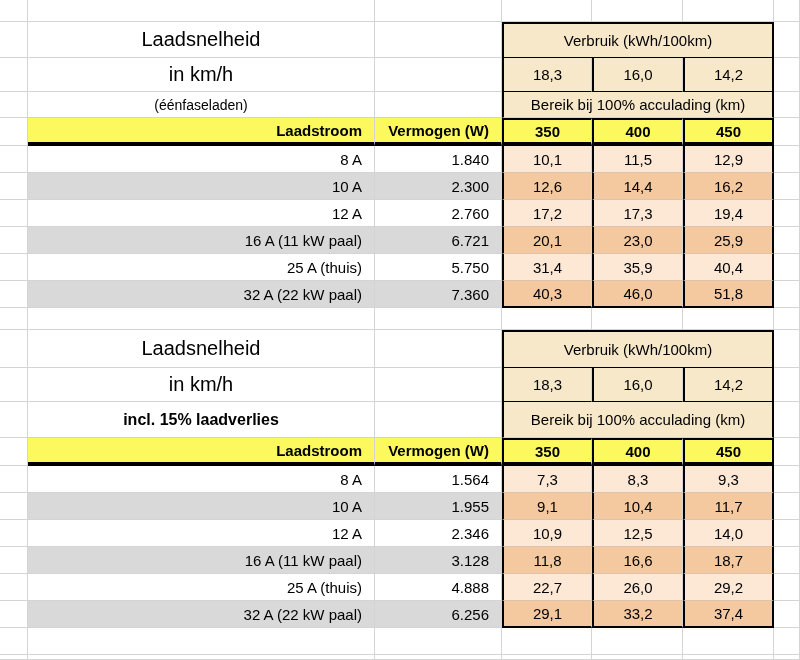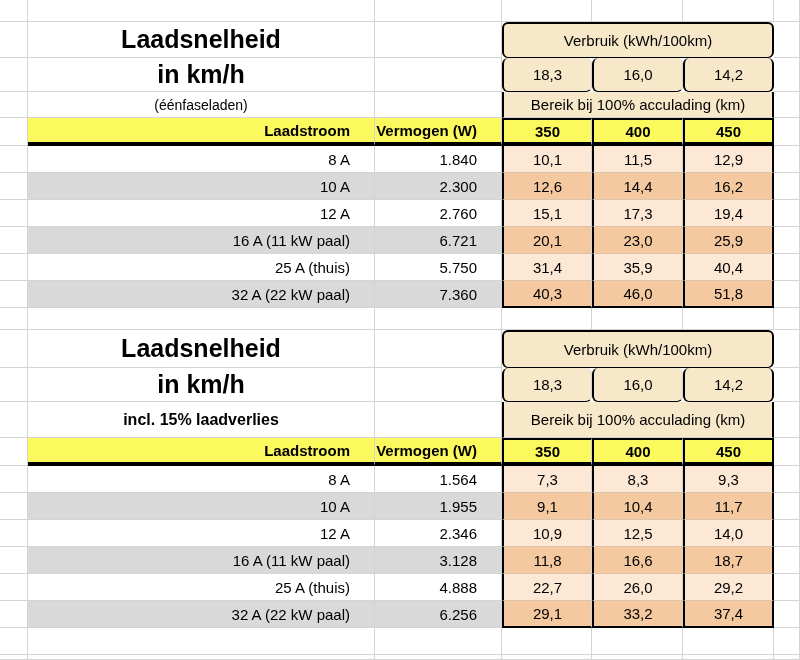--- a/index.html
+++ b/index.html
@@ -12,36 +12,36 @@
     position:relative; width:800px; height:660px; background:#fff; overflow:hidden;
     display:grid;
     grid-template-columns:28px 347px 127px 90px 91px 91px 26px;
     grid-template-rows:22px 36px 34px 26px 28px repeat(6,27px) 22px 38px 34px 36px 28px repeat(6,27px) 27px 5px;
   }
   .c{
     box-sizing:border-box; display:flex; align-items:center;
     border-right:1px solid var(--grid); border-bottom:1px solid var(--grid);
     font-size:15px; color:#000; white-space:nowrap; overflow:hidden;
   }
-  .right{justify-content:flex-end; padding-right:24px;}
+  .right{justify-content:flex-end; padding-right:12px;}
   .center{justify-content:center;}
   .b{font-weight:bold;}
-  .t1{font-size:25px; font-weight:bold; justify-content:center;}
+  .t1{font-size:20px; font-weight:normal; justify-content:center;}
   .t3{font-size:14px; justify-content:center;}
   .t3b{font-size:16px; font-weight:bold; justify-content:center;}
   .cream{background:var(--cream);}
   .yellow{background:var(--yellow);}
   .gray{background:var(--rowgray);}
   .lp{background:var(--lpeach);}
   .dp{background:var(--dpeach);}
   .sp3{grid-column:span 3;}
   .bl{border-left:2px solid #000;}
   .br2{border-right:2px solid #000;}
   .bt2{border-top:2px solid #000;}
-  .bbk{border-bottom:1px solid #000;border-radius:6px;}
+  .bbk{border-bottom:1px solid #000;}
   .bb2{border-bottom:2px solid #000;}
   .bb4{border-bottom:4px solid #000;}
   .pbb{border-bottom:1px solid var(--peachline);}
 </style>
 </head>
 <body>
 
 <div class="sheet">
 
   <div class="c"></div>
@@ -92,21 +92,21 @@
   <div class="c right gray">10 A</div>
   <div class="c right gray">2.300</div>
   <div class="c center dp bl pbb">12,6</div>
   <div class="c center dp bl pbb">14,4</div>
   <div class="c center dp bl br2 pbb">16,2</div>
   <div class="c"></div>
 
   <div class="c"></div>
   <div class="c right">12 A</div>
   <div class="c right">2.760</div>
-  <div class="c center lp bl pbb">15,1</div>
+  <div class="c center lp bl pbb">17,2</div>
   <div class="c center lp bl pbb">17,3</div>
   <div class="c center lp bl br2 pbb">19,4</div>
   <div class="c"></div>
 
   <div class="c"></div>
   <div class="c right gray">16 A (11 kW paal)</div>
   <div class="c right gray">6.721</div>
   <div class="c center dp bl pbb">20,1</div>
   <div class="c center dp bl pbb">23,0</div>
   <div class="c center dp bl br2 pbb">25,9</div>

